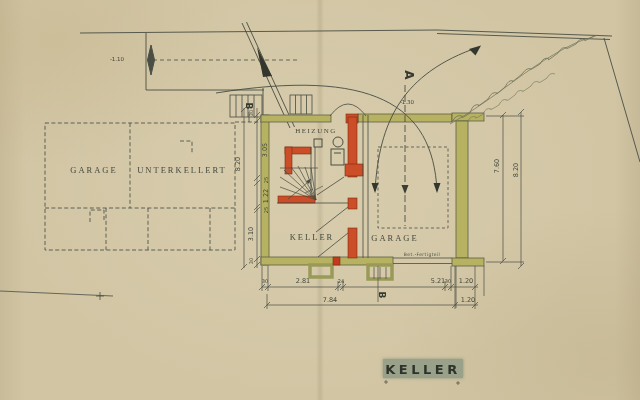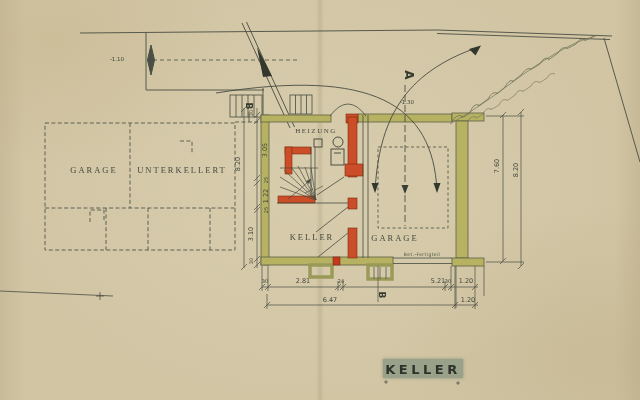--- a/index.html
+++ b/index.html
@@ -200,19 +200,19 @@
   <div class="lbl dim rot" style="left:497px; top:166px">7.60</div>
   <div class="lbl dim rot" style="left:516px; top:170px">8.20</div>
   <div class="lbl dim" style="left:466px; top:281px">1.20</div>
   <div class="lbl dim" style="left:468px; top:300px">1.20</div>
 
   <div class="lbl dim sm" style="left:265px; top:281px">30</div>
   <div class="lbl dim" style="left:303px; top:281px">2.81</div>
   <div class="lbl dim sm" style="left:341px; top:281px">24</div>
   <div class="lbl dim" style="left:438px; top:281px">5.21</div>
   <div class="lbl dim sm" style="left:448px; top:281px">30</div>
-  <div class="lbl dim" style="left:330px; top:300px">6.47</div>
+  <div class="lbl dim" style="left:330px; top:300px">7.84</div>
 
   <div class="lbl micro" style="left:422px; top:255px">Bet.-Fertigteil</div>
 
   <div class="title-band"></div>
   <div class="lbl title-text">KELLER</div>
 </div>
 
 </body></html>

